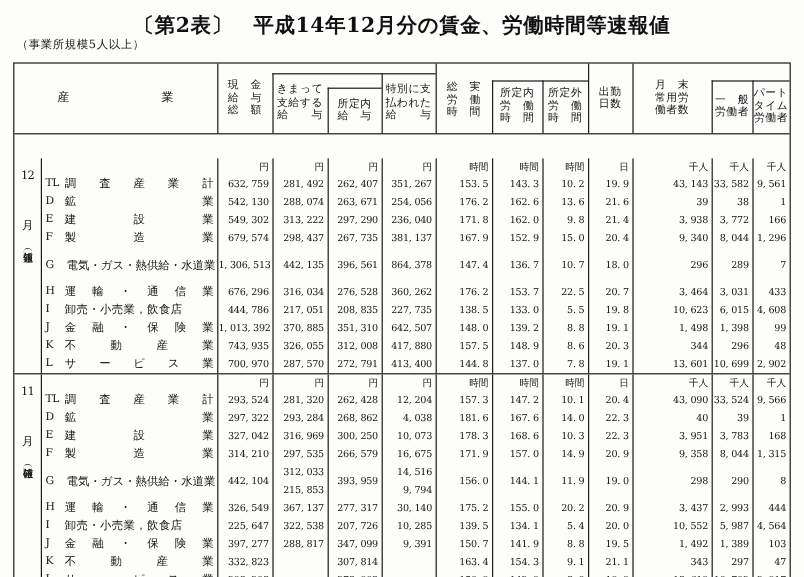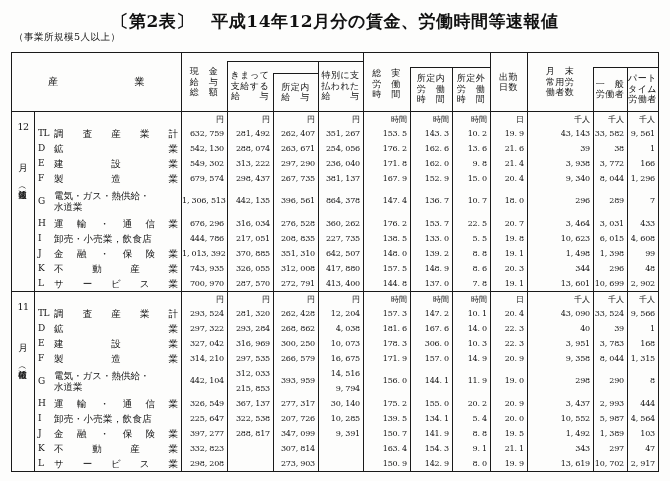--- a/index.html
+++ b/index.html
@@ -32,42 +32,42 @@
   .hcell{
     position:absolute;display:flex;flex-direction:column;
     justify-content:center;align-items:center;
     font-size:9px;line-height:10.5px;letter-spacing:.5px;white-space:pre;
     text-align:center;
   }
   .hindustry{font-size:10px;}
   .hindustry .spreadwide{display:flex;justify-content:space-between;width:100%;padding:0 36px;box-sizing:border-box;}
   
   .section{display:flex;border-top:1px solid #1a1a1a;}
-  .section:first-of-type{border-top:none;}
+  .section:first-of-type{border-top:none;margin-top:20px;}
   .col{box-sizing:border-box;border-left:1px solid #1a1a1a;}
   .col:first-child{border-left:none;}
   .un{height:14px;line-height:15px;font-size:8px;text-align:right;padding-right:3px;letter-spacing:0;}
   .ln{height:15px;line-height:15px;}
   .ln.g{height:30px;line-height:30px;}
   .num{font-size:8px;letter-spacing:-0.2px;}
   .num .ln{text-align:right;padding-right:3px;white-space:nowrap;}
   
   .mcol{position:relative;font-size:9.5px;}
   .mnum{position:absolute;top:9px;left:0;width:100%;text-align:center;letter-spacing:-0.5px;}
   .mtsuki{position:absolute;top:50px;left:0;width:100%;text-align:center;}
   .mnote{
     position:absolute;top:72px;left:50%;transform:translateX(-50%);
     writing-mode:vertical-rl;font-size:8.5px;letter-spacing:0;line-height:10px;
   }
   
   .irow{display:flex;align-items:center;font-size:9.5px;padding-left:3px;box-sizing:border-box;}
   .irow .code{width:16px;flex:none;font-size:9px;letter-spacing:-0.5px;}
   .iname{flex:1;white-space:pre;letter-spacing:.3px;padding-right:3px;}
   .iname.spread{display:flex;justify-content:space-between;letter-spacing:0;}
-  .iname2{flex:1;display:flex;flex-direction:column;justify-content:center;line-height:11px;white-space:pre;letter-spacing:0;}
+  .iname2{flex:1;display:flex;flex-direction:row;justify-content:center;line-height:11px;white-space:pre;letter-spacing:0;}
 </style>
 </head>
 <body>
 
 <div class="page">
   <div class="title">〔第2表〕　平成14年12月分の賃金、労働時間等速報値</div>
   <div class="subtitle">（事業所規模5人以上）</div>
   <div class="tbl">
     <div class="thead">
         <div class="vl" style="left: 169px; top: 0px;"></div>
@@ -401,21 +401,21 @@
             <div class="ln">175. 2</div>
             <div class="ln">139. 5</div>
             <div class="ln">150. 7</div>
             <div class="ln">163. 4</div>
             <div class="ln">150. 9</div>
           </div>
           <div class="col num" style="width: 42px;">
             <div class="un">時間</div>
             <div class="ln">147. 2</div>
             <div class="ln">167. 6</div>
-            <div class="ln">306. 0</div>
+            <div class="ln">168. 6</div>
             <div class="ln">157. 0</div>
             <div class="ln g">144. 1</div>
             <div class="ln">155. 0</div>
             <div class="ln">134. 1</div>
             <div class="ln">141. 9</div>
             <div class="ln">154. 3</div>
             <div class="ln">142. 9</div>
           </div>
           <div class="col num" style="width: 38px;">
             <div class="un">時間</div>

